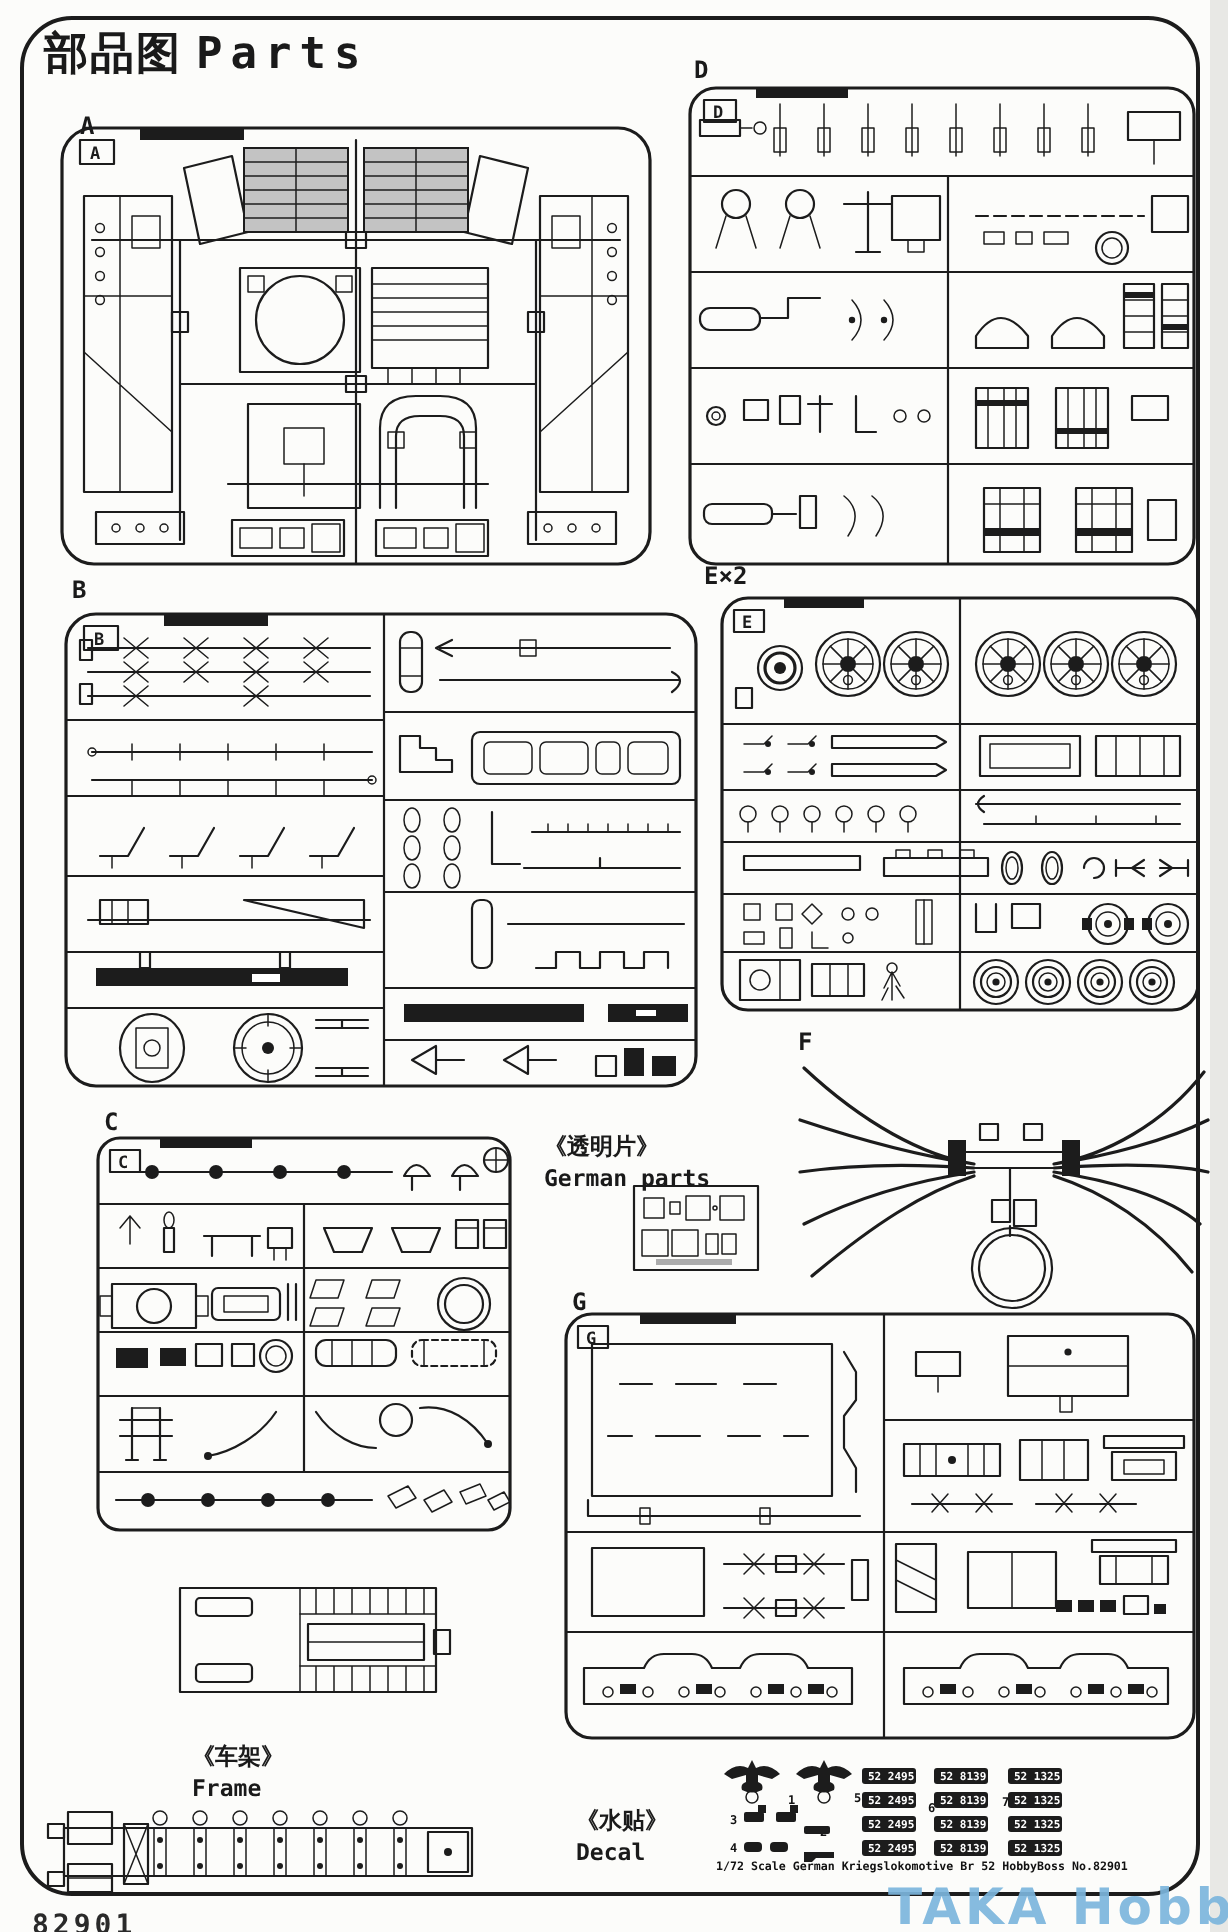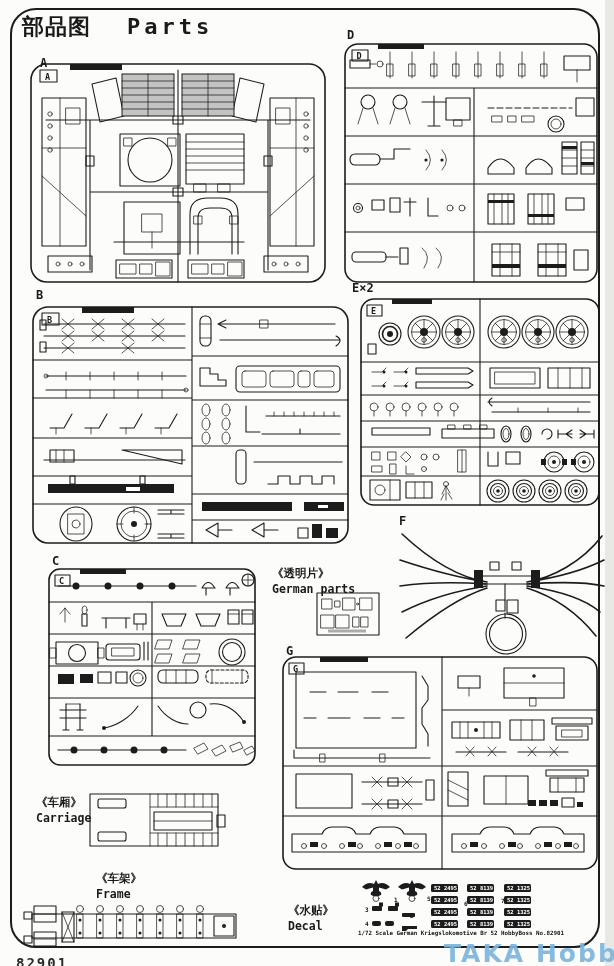--- a/index.html
+++ b/index.html
@@ -4,21 +4,21 @@
 <style>
   html,body{margin:0;padding:0}
   body{width:614px;height:966px;overflow:hidden;position:relative;background:#f1f1ee;
        font-family:"DejaVu Sans",sans-serif;color:#1a1a1a}
   #page{position:absolute;inset:0;background:#fcfcfa}
   .edge-r{position:absolute;right:0;top:0;width:9px;height:966px;background:#e8e8e5}
   .border-frame{position:absolute;left:10px;top:8px;width:586px;height:936px;
                 border:2px solid #1c1c1c;border-radius:26px;background:transparent}
   .title{position:absolute;left:22px;top:12px;font-size:22px;font-weight:bold;
          font-family:"DejaVu Sans Mono","DejaVu Sans",monospace,sans-serif;letter-spacing:1px;white-space:nowrap}
-  .title .en{margin-left:36px;letter-spacing:4px}
+  .title .en{margin-left:7px;letter-spacing:4px}
   .sprue-label{position:absolute;font-size:12px;font-weight:bold;white-space:nowrap;
                font-family:"DejaVu Sans Mono",monospace}
   .sec-label{position:absolute;text-align:left;font-weight:bold;font-size:11.5px;line-height:1.4;
              font-family:"DejaVu Sans Mono","DejaVu Sans",monospace,sans-serif;white-space:nowrap}
   svg{position:absolute;overflow:visible}
   .ln{stroke:#1c1c1c;fill:none;stroke-width:1.1;stroke-linecap:round;stroke-linejoin:round}
   .lt{stroke-width:.75}
   .lk{stroke-width:1.6}
   .fl{fill:#1c1c1c;stroke:none}
   .gf{fill:#c3c3c3;stroke:#1c1c1c;stroke-width:1}
@@ -742,24 +742,20 @@
       <rect class="fl" x="152" y="44" width="27" height="8" rx="1.5"></rect>
         <text class="dcltxt" x="155" y="50.2">52 1325</text>
     </g>
     <text class="cap" x="6" y="59">1/72 Scale   German Kriegslokomotive Br 52   HobbyBoss No.82901</text>
   </svg>
 
   <div class="sec-label" style="left:272px;top:565px;width:120px">
     <div>《透明片》</div>
     <div>German parts</div>
   </div>
-  <div class="sec-label" style="left:36px;top:794px;width:90px">
-    <div>《车厢》</div>
-    <div>Carriage</div>
-  </div>
   <div class="sec-label" style="left:96px;top:870px;width:90px">
     <div>《车架》</div>
     <div>Frame</div>
   </div>
   <div class="sec-label" style="left:288px;top:902px;width:80px">
     <div>《水贴》</div>
     <div>Decal</div>
   </div>
 
   <div class="wm">TAKA Hobby</div>

